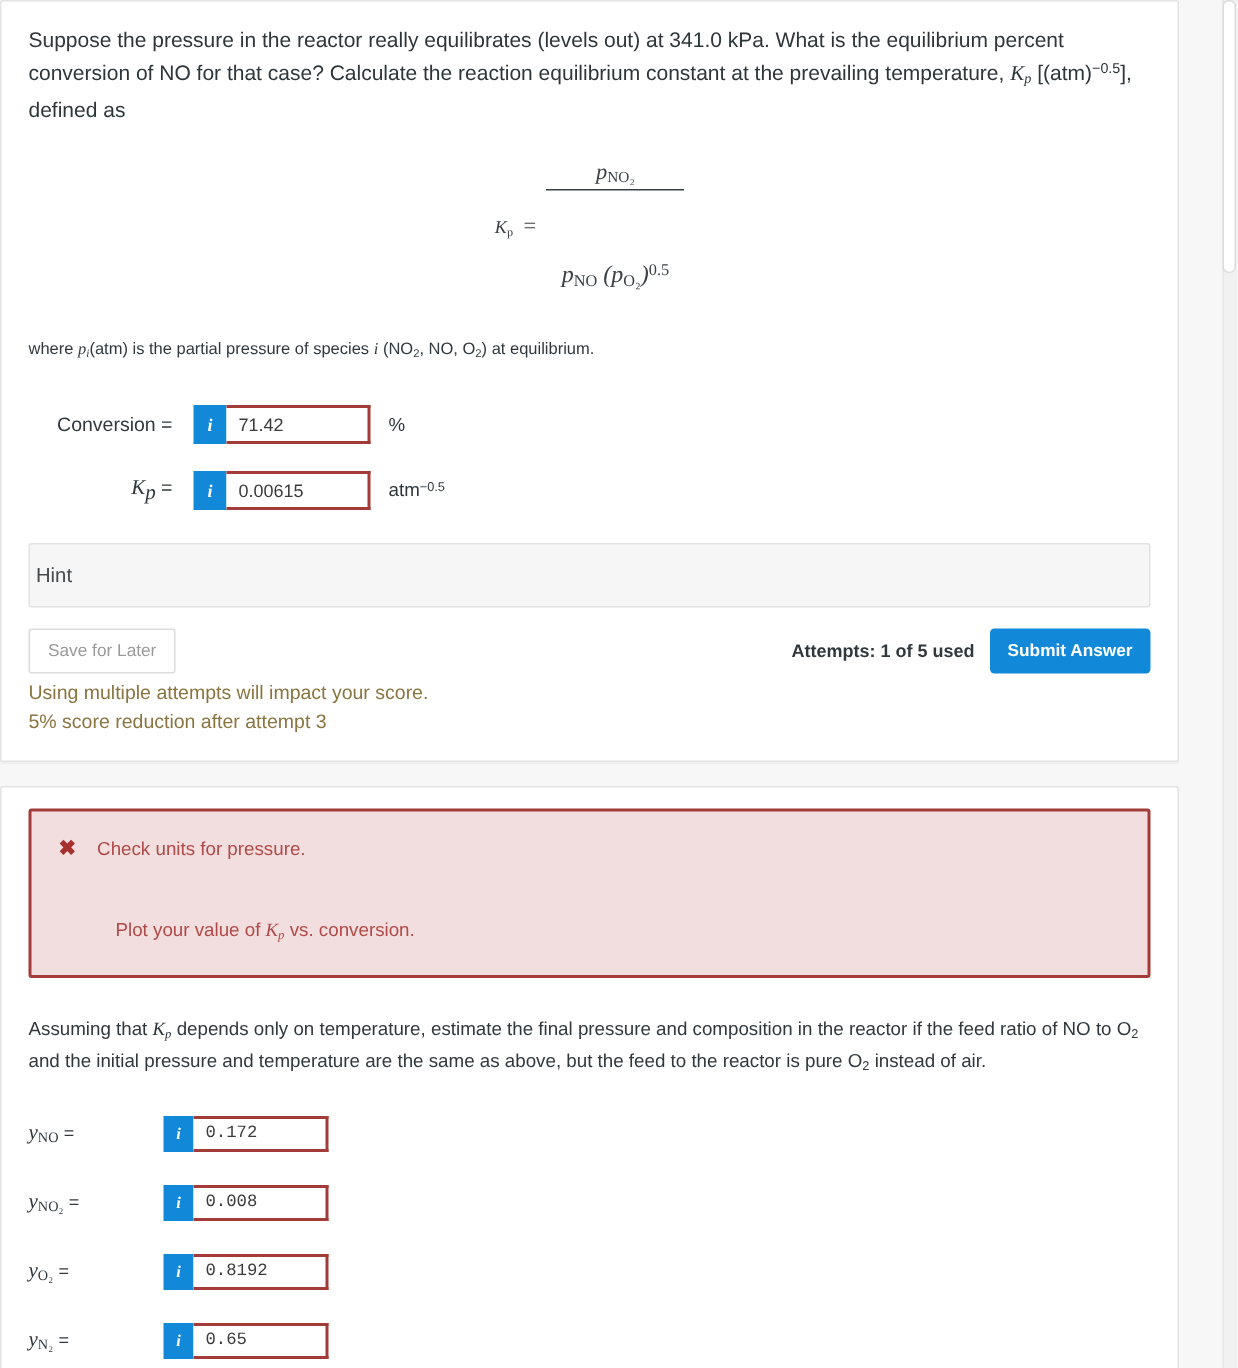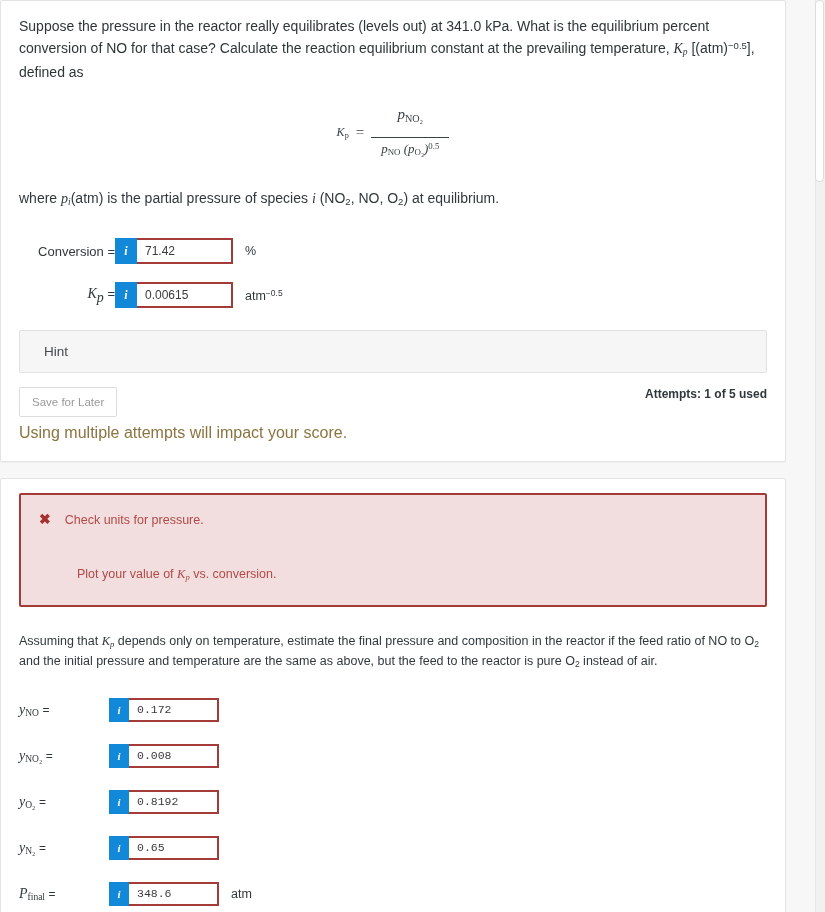--- a/index.html
+++ b/index.html
@@ -46,65 +46,67 @@
   }
   .frac {
     display: inline-block;
     vertical-align: middle;
     text-align: center;
     position: relative;
     top: -1px;
   }
   .frac .num {
     display: block;
-    padding: 0 10px 14px 10px;
+    padding: 0 10px 2px 10px;
     border-bottom: 1.2px solid #3a4046;
     font-size: 15px;
     font-style: italic;
   }
   .frac .den {
     display: block;
     padding: 3px 10px 0 10px;
-    font-size: 13px;
-    font-style: italic;
+    font-size: 16px;
+    font-style: italic;
+    margin-top: 44px;
   }
   .kp-lhs {
     display: inline-block;
     vertical-align: middle;
     font-size: 12px;
     font-style: italic;
     margin-right: 7px;
   }
   .eqsign {
     display: inline-block;
     vertical-align: middle;
     font-size: 15px;
     margin-right: 7px;
   }
   sub { font-size: 0.68em; vertical-align: -0.25em; font-style: normal;}
   sup { font-size: 0.68em; vertical-align: 0.45em; font-style: normal;}
   .italic-var { font-style: italic; font-family: "Liberation Serif", serif; }
   .where-line {
-    font-size: 14px;
+    font-size: 11px;
     line-height: 1.55;
     margin: 11px 0 0 0;
   }
 
   
   .answers {
     margin-top: 28px;
   }
   .answer-row {
     display: flex;
     align-items: center;
     margin-bottom: 18px;
   }
   .ans-label {
     width: 96px;
     text-align: right;
+    padding-right: 14px;
     font-size: 13px;
     color: #31383d;
     white-space: nowrap;
   }
   .ans-label .math {
     font-family: "Liberation Serif", serif;
     font-style: italic;
     font-size: 14px;
   }
   .input-group {
@@ -146,21 +148,21 @@
     align-self: center;
     white-space: nowrap;
   }
 
   
   .hint-box {
     margin-top: 22px;
     border: 1px solid #e2e2e2;
     background: #f6f6f6;
     border-radius: 2px;
-    padding: 13px 24px;
+    padding: 13px 4px;
     font-size: 13.5px;
     color: #45494c;
     cursor: pointer;
   }
 
   
   .actions {
     display: flex;
     align-items: flex-start;
     justify-content: space-between;
@@ -177,37 +179,38 @@
     cursor: pointer;
   }
   .actions-right {
     display: flex;
     align-items: center;
   }
   .attempts {
     font-size: 12px;
     font-weight: bold;
     color: #31383d;
+    margin-right: 10px;
     white-space: nowrap;
   }
   .btn-submit {
     background: #1289d8;
     border: none;
     color: #ffffff;
     font-family: "Liberation Sans", sans-serif;
     font-size: 11.5px;
     font-weight: bold;
     padding: 9px 12px;
     border-radius: 3px;
     cursor: pointer;
     white-space: nowrap;
   }
   .warn {
     color: #8a7440;
-    font-size: 16px;
+    font-size: 13px;
     line-height: 1.45;
     margin-top: 4px;
   }
 
   
   .card2 { margin-top: 16px; }
   .card-header {
     background: #f6f6f6;
     border-bottom: 1px solid #e4e4e4;
     padding: 14px 18px;
@@ -348,25 +351,27 @@
         </div>
 
       </div>
 
       <div class="hint-box">Hint</div>
 
       <div class="actions">
         <button class="btn-save">Save for Later</button>
         <div class="actions-right">
           <span class="attempts">Attempts: 1 of 5 used</span>
+          <button class="btn-submit">Submit Answer</button>
         </div>
       </div>
 
       <div class="warn">
         <div>Using multiple attempts will impact your score.</div>
+        <div>5% score reduction after attempt 3</div>
       </div>
 
     </div>
   </div>
 
   <div class="card card2">
 
 
     <div class="card-body">
 

